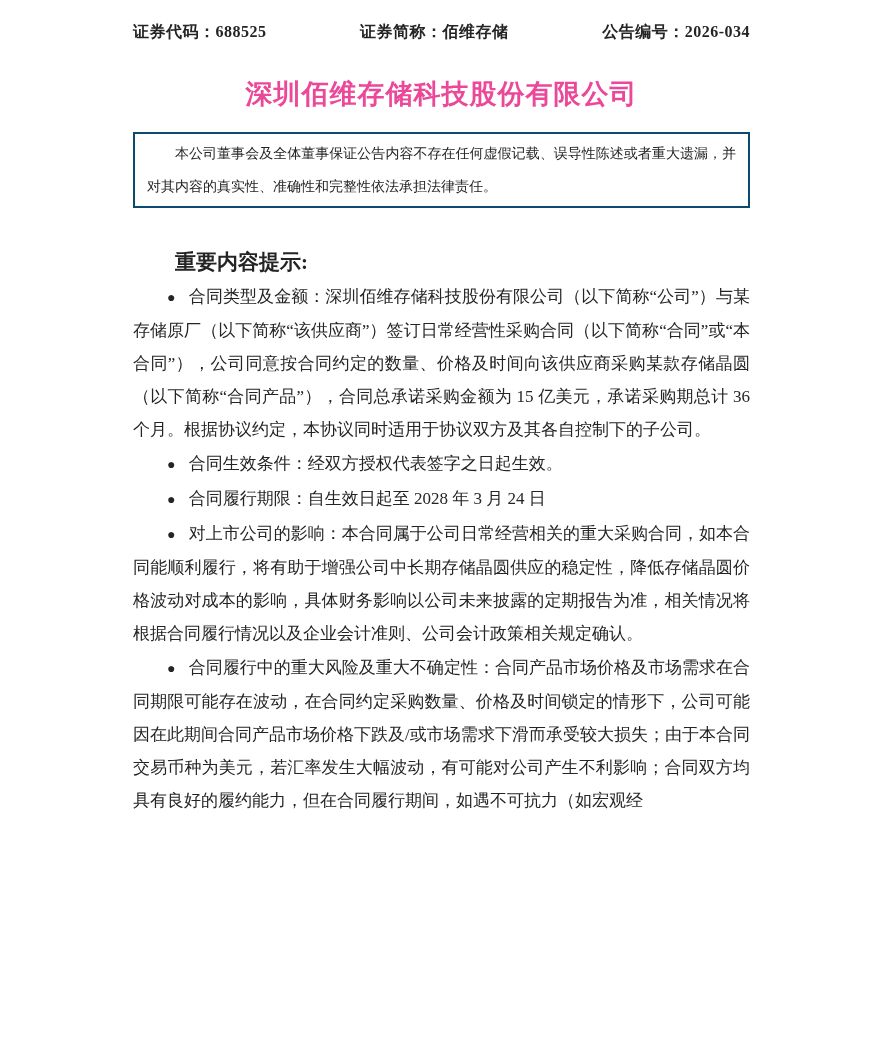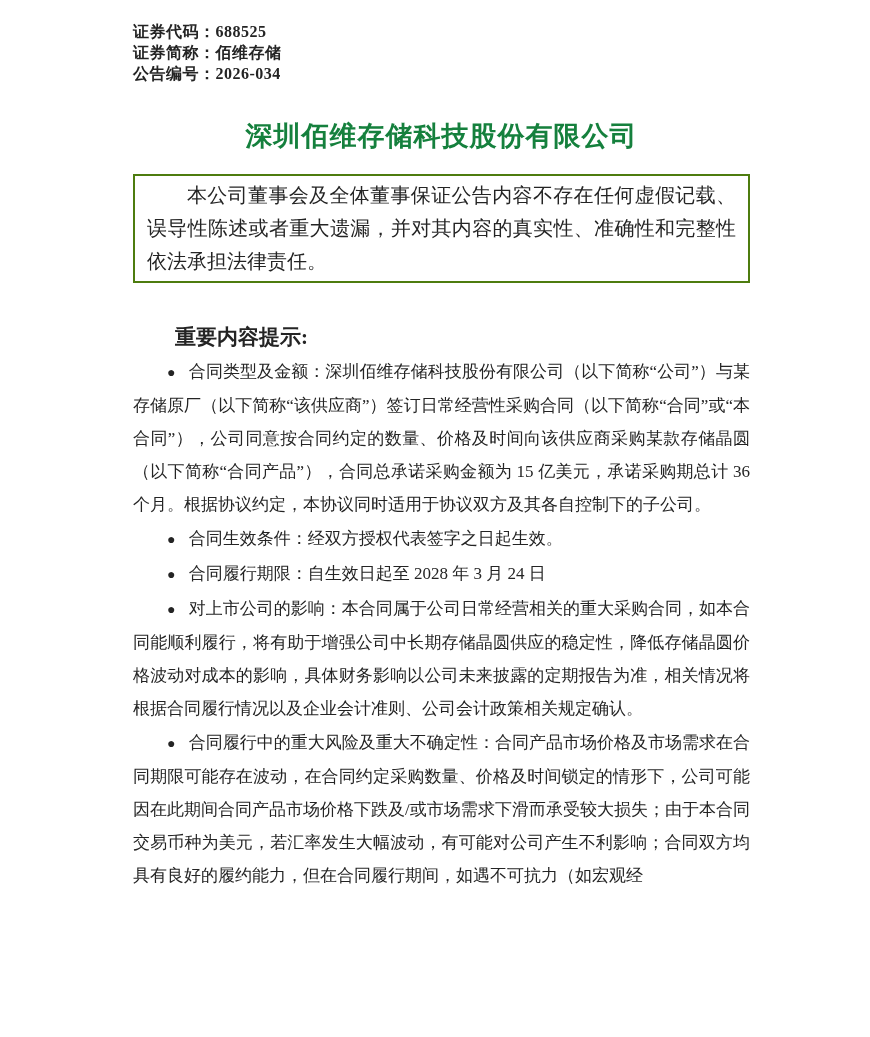--- a/index.html
+++ b/index.html
@@ -4,29 +4,29 @@
 <style>
   html,body { margin:0; padding:0; }
   .page {
     position:relative; width:870px; height:1037px; overflow:hidden;
     background:#ffffff; color:#242424;
     font-family:"Liberation Serif","DejaVu Serif",serif;
   }
   .content { width:617px; margin-left:133px; }
   .doc-header {
     display:flex; justify-content:space-between; align-items:baseline;
-    padding-top:22px; font-size:16px; font-weight:bold; letter-spacing:0.5px;flex-direction:column;
+    padding-top:22px; font-size:16px; font-weight:bold; letter-spacing:0.5px;
   }
   .doc-title {
-    margin-top:28px; text-align:center; color:#15803d;
+    margin-top:28px; text-align:center; color:#ec4899;
     font-size:27px; font-weight:bold; line-height:47px; letter-spacing:1px;
   }
   .disclaimer-box {
-    margin-top:14px; border:2px solid #4d7c0f; padding:3px 12px;
-    font-size:20px; line-height:33px; text-align:justify;
+    margin-top:14px; border:2px solid #0c4a6e; padding:3px 12px;
+    font-size:14px; line-height:33px; text-align:justify;
   }
   .disclaimer-box p { margin:0; text-indent:2em; }
   .section-heading {
     margin:38px 0 0 0; font-size:21px; font-weight:bold;
     text-indent:2em; line-height:33px;
   }
   .para {
     margin:1px 0 0 0; font-size:17px; line-height:33px;
     text-align:justify; text-indent:2em;
   }

